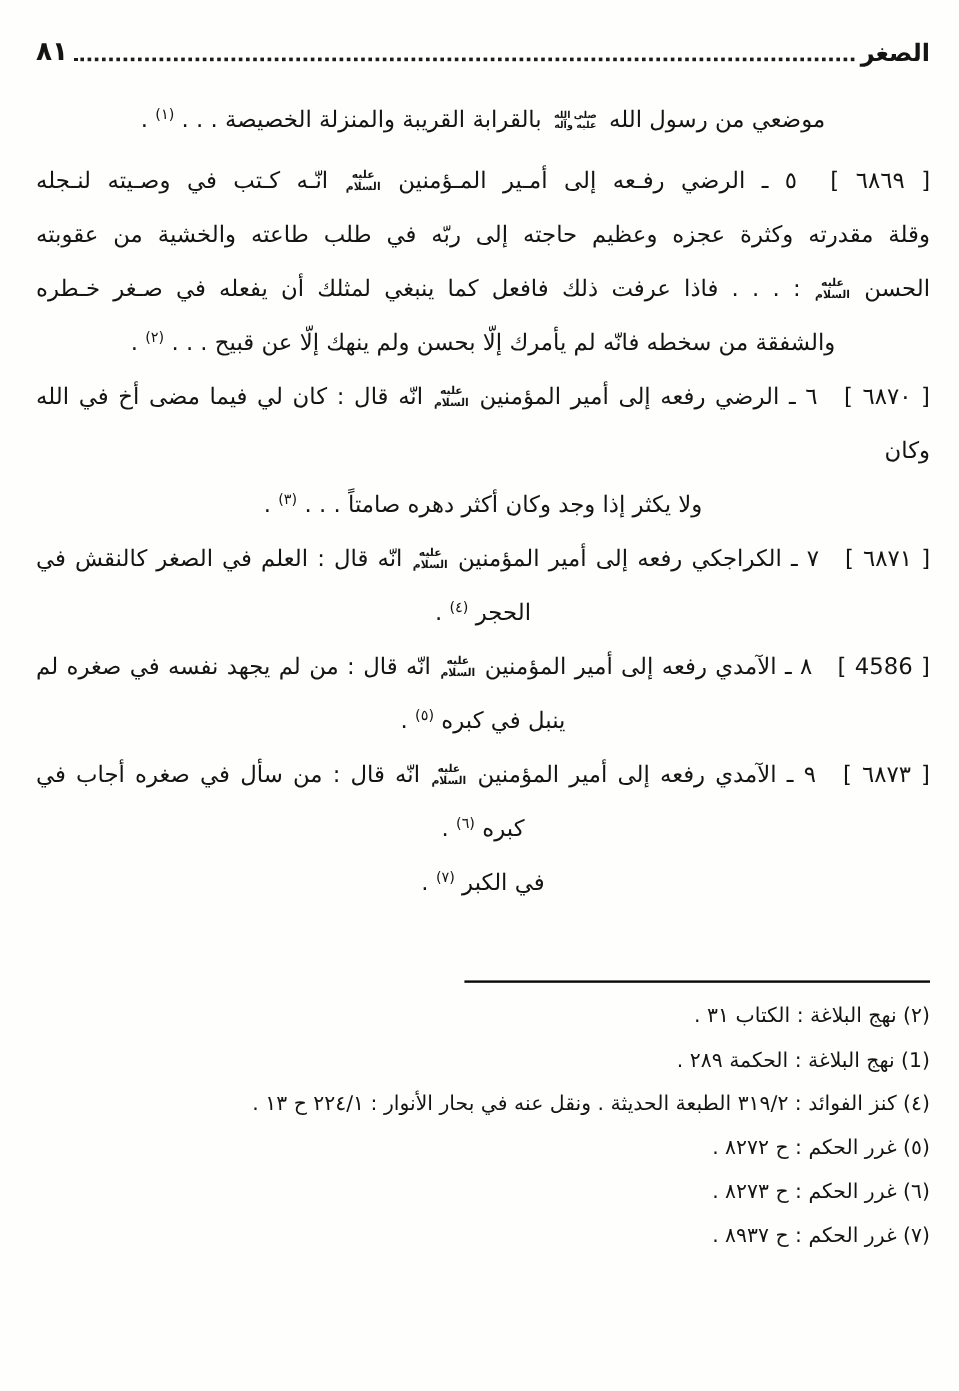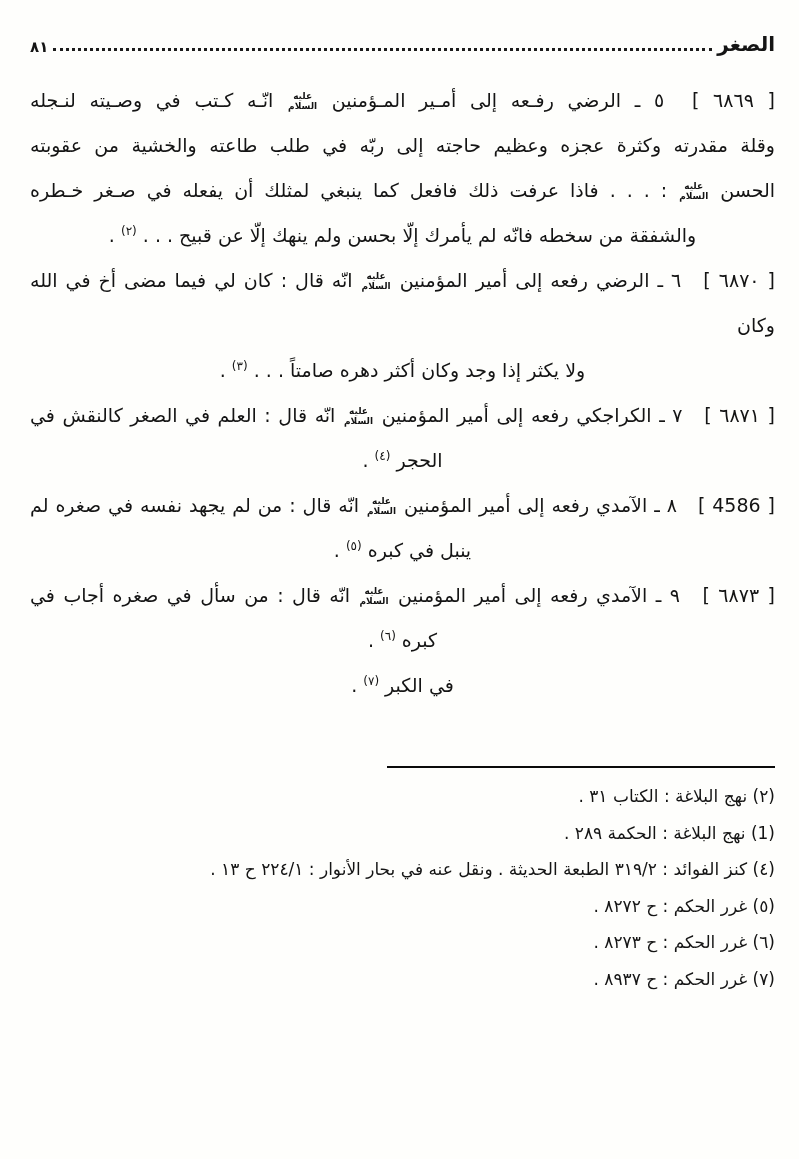--- a/index.html
+++ b/index.html
@@ -18,21 +18,21 @@
     display:flex;direction:rtl;align-items:flex-end;
     font-weight:bold;font-size:20px;
     margin-top:8px;height:32px;
   }
   .chapter-title{white-space:nowrap;text-align:right;}
   .dot-leader{
     flex:1;height:0;
     border-bottom:3px dotted #1c1c1c;
     margin:0 5px 5px 5px;
   }
-  .page-number{white-space:nowrap;font-size:15px;}
+  .page-number{white-space:nowrap;font-size:22px;}
   
   .body-text{
     direction:rtl;
     margin-top:22px;
     font-size:19px;
     line-height:45px;
   }
   .line{min-height:45px;}
   .justify{text-align:justify;text-align-last:justify;}
   .center{text-align:center;text-align-last:center;}
@@ -76,20 +76,21 @@
 
 <div class="page">
 
   <header class="page-header">
     <span class="chapter-title">الصغر</span>
     <span class="dot-leader"></span>
     <span class="page-number">٨١</span>
   </header>
 
   <main class="body-text">
+    <p class="intro-line" id="intro-line">موضعي من رسول الله <span class="honorific pbuh">صلى الله عليه وآله</span> بالقرابة القريبة والمنزلة الخصيصة . . . <sup class="fnref">(١)</sup> .</p>
     <section class="entries" id="entries">
         <div class="line justify"><span class="entry-id">[ ٦٨٦٩ ]</span> <span>٥ ـ الرضي رفـعه إلى أمـير المـؤمنين <span class="honorific as">عليه السلام</span> انّـه كـتب في وصـيته لنـجله</span></div>
         <div class="line justify"><span>وقلة مقدرته وكثرة عجزه وعظيم حاجته إلى ربّه في طلب طاعته والخشية من عقوبته</span></div>
         <div class="line justify"><span>الحسن <span class="honorific as">عليه السلام</span> : . . . فاذا عرفت ذلك فافعل كما ينبغي لمثلك أن يفعله في صـغر خـطره</span></div>
         <div class="line center"><span>والشفقة من سخطه فانّه لم يأمرك إلّا بحسن ولم ينهك إلّا عن قبيح . . . <sup class="fnref">(٢)</sup> .</span></div>
         <div class="line justify"><span class="entry-id">[ ٦٨٧٠ ]</span> <span>٦ ـ الرضي رفعه إلى أمير المؤمنين <span class="honorific as">عليه السلام</span> انّه قال : كان لي فيما مضى أخ في الله وكان</span></div>
         <div class="line center"><span>ولا يكثر إذا وجد وكان أكثر دهره صامتاً . . . <sup class="fnref">(٣)</sup> .</span></div>
         <div class="line justify"><span class="entry-id">[ ٦٨٧١ ]</span> <span>٧ ـ الكراجكي رفعه إلى أمير المؤمنين <span class="honorific as">عليه السلام</span> انّه قال : العلم في الصغر كالنقش في</span></div>
         <div class="line center"><span>الحجر <sup class="fnref">(٤)</sup> .</span></div>
         <div class="line justify"><span class="entry-id">[ 4586 ]</span> <span>٨ ـ الآمدي رفعه إلى أمير المؤمنين <span class="honorific as">عليه السلام</span> انّه قال : من لم يجهد نفسه في صغره لم</span></div>

